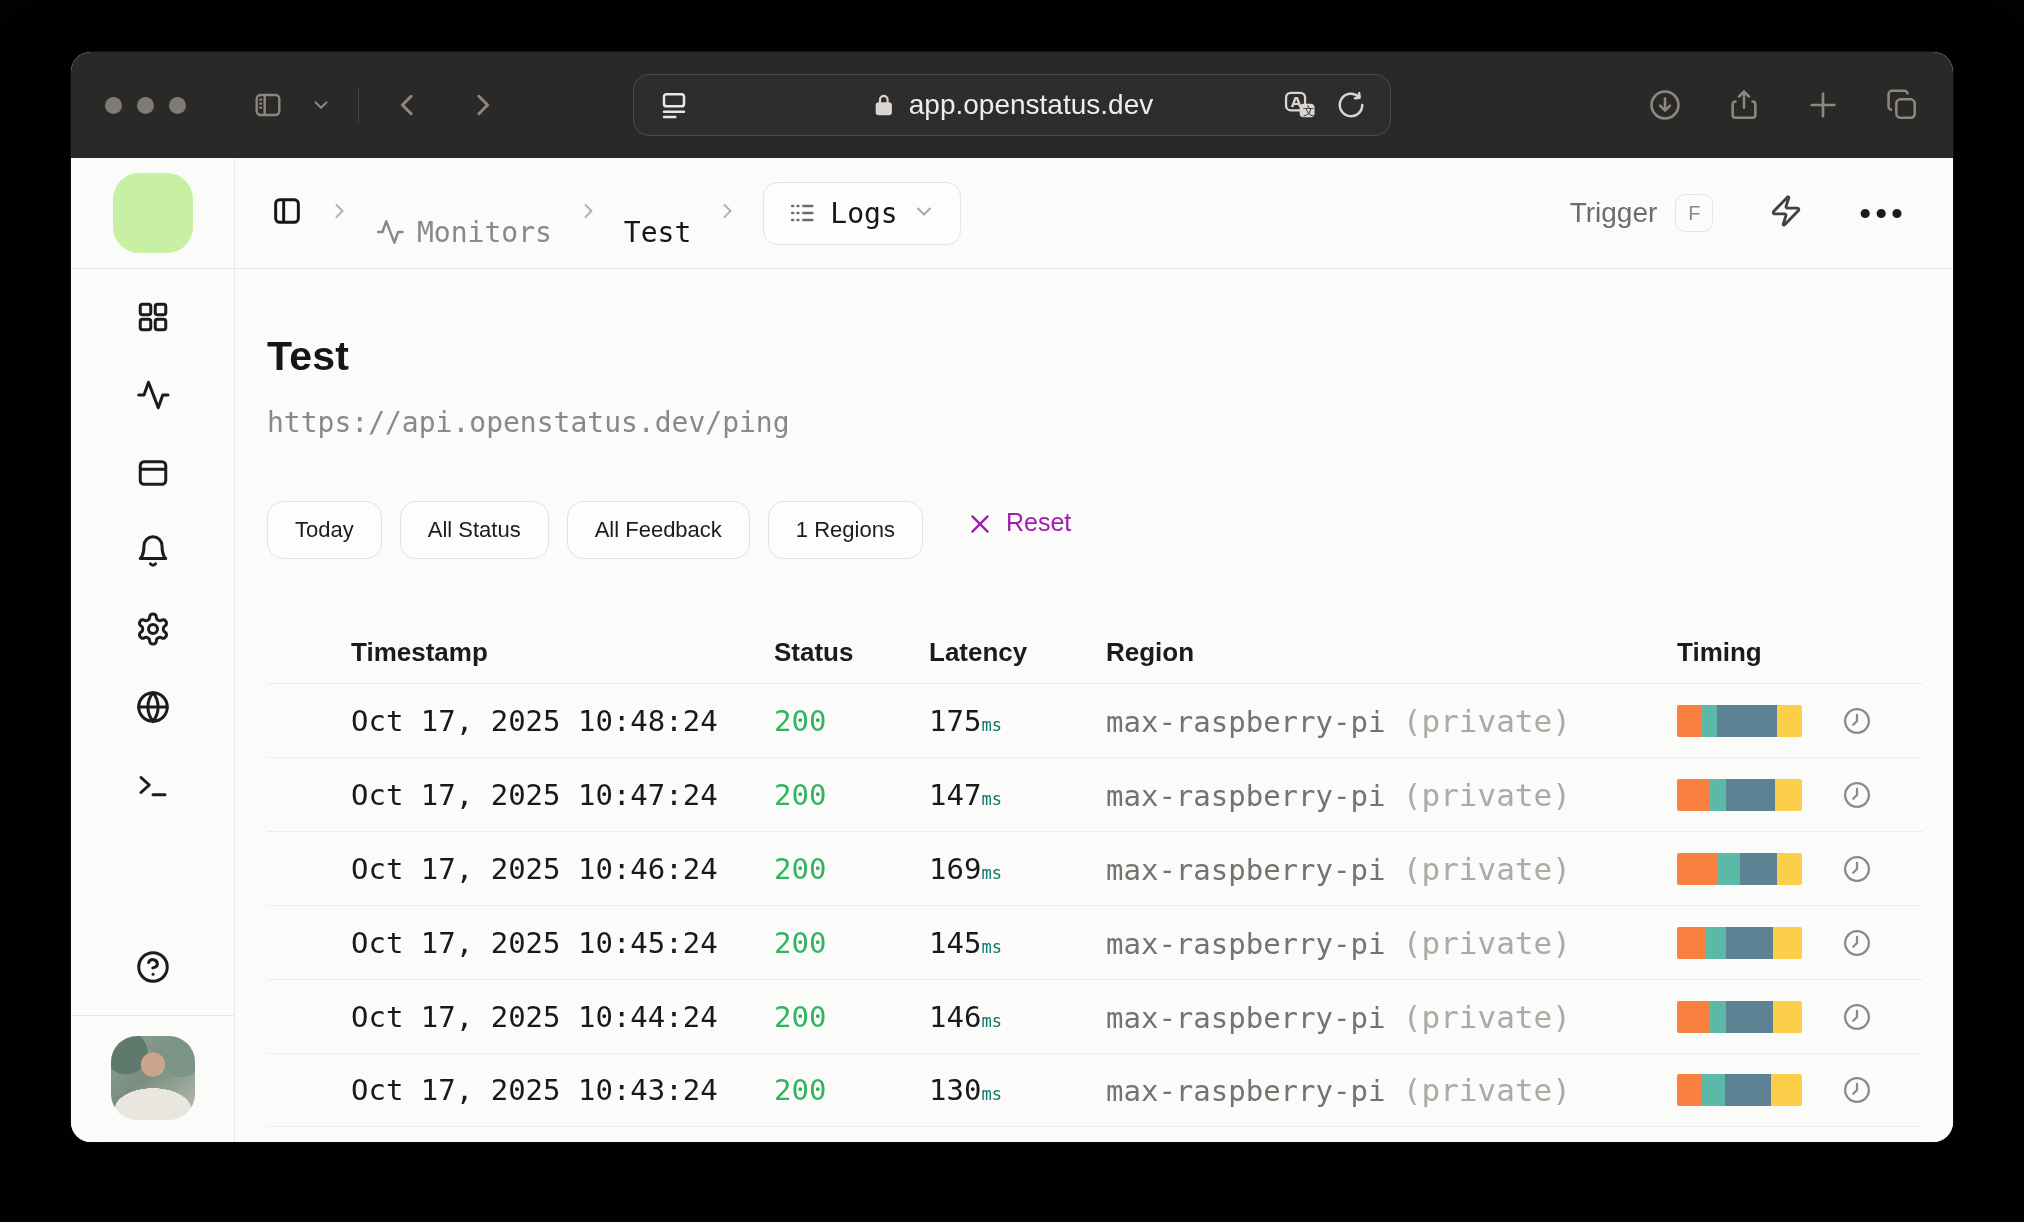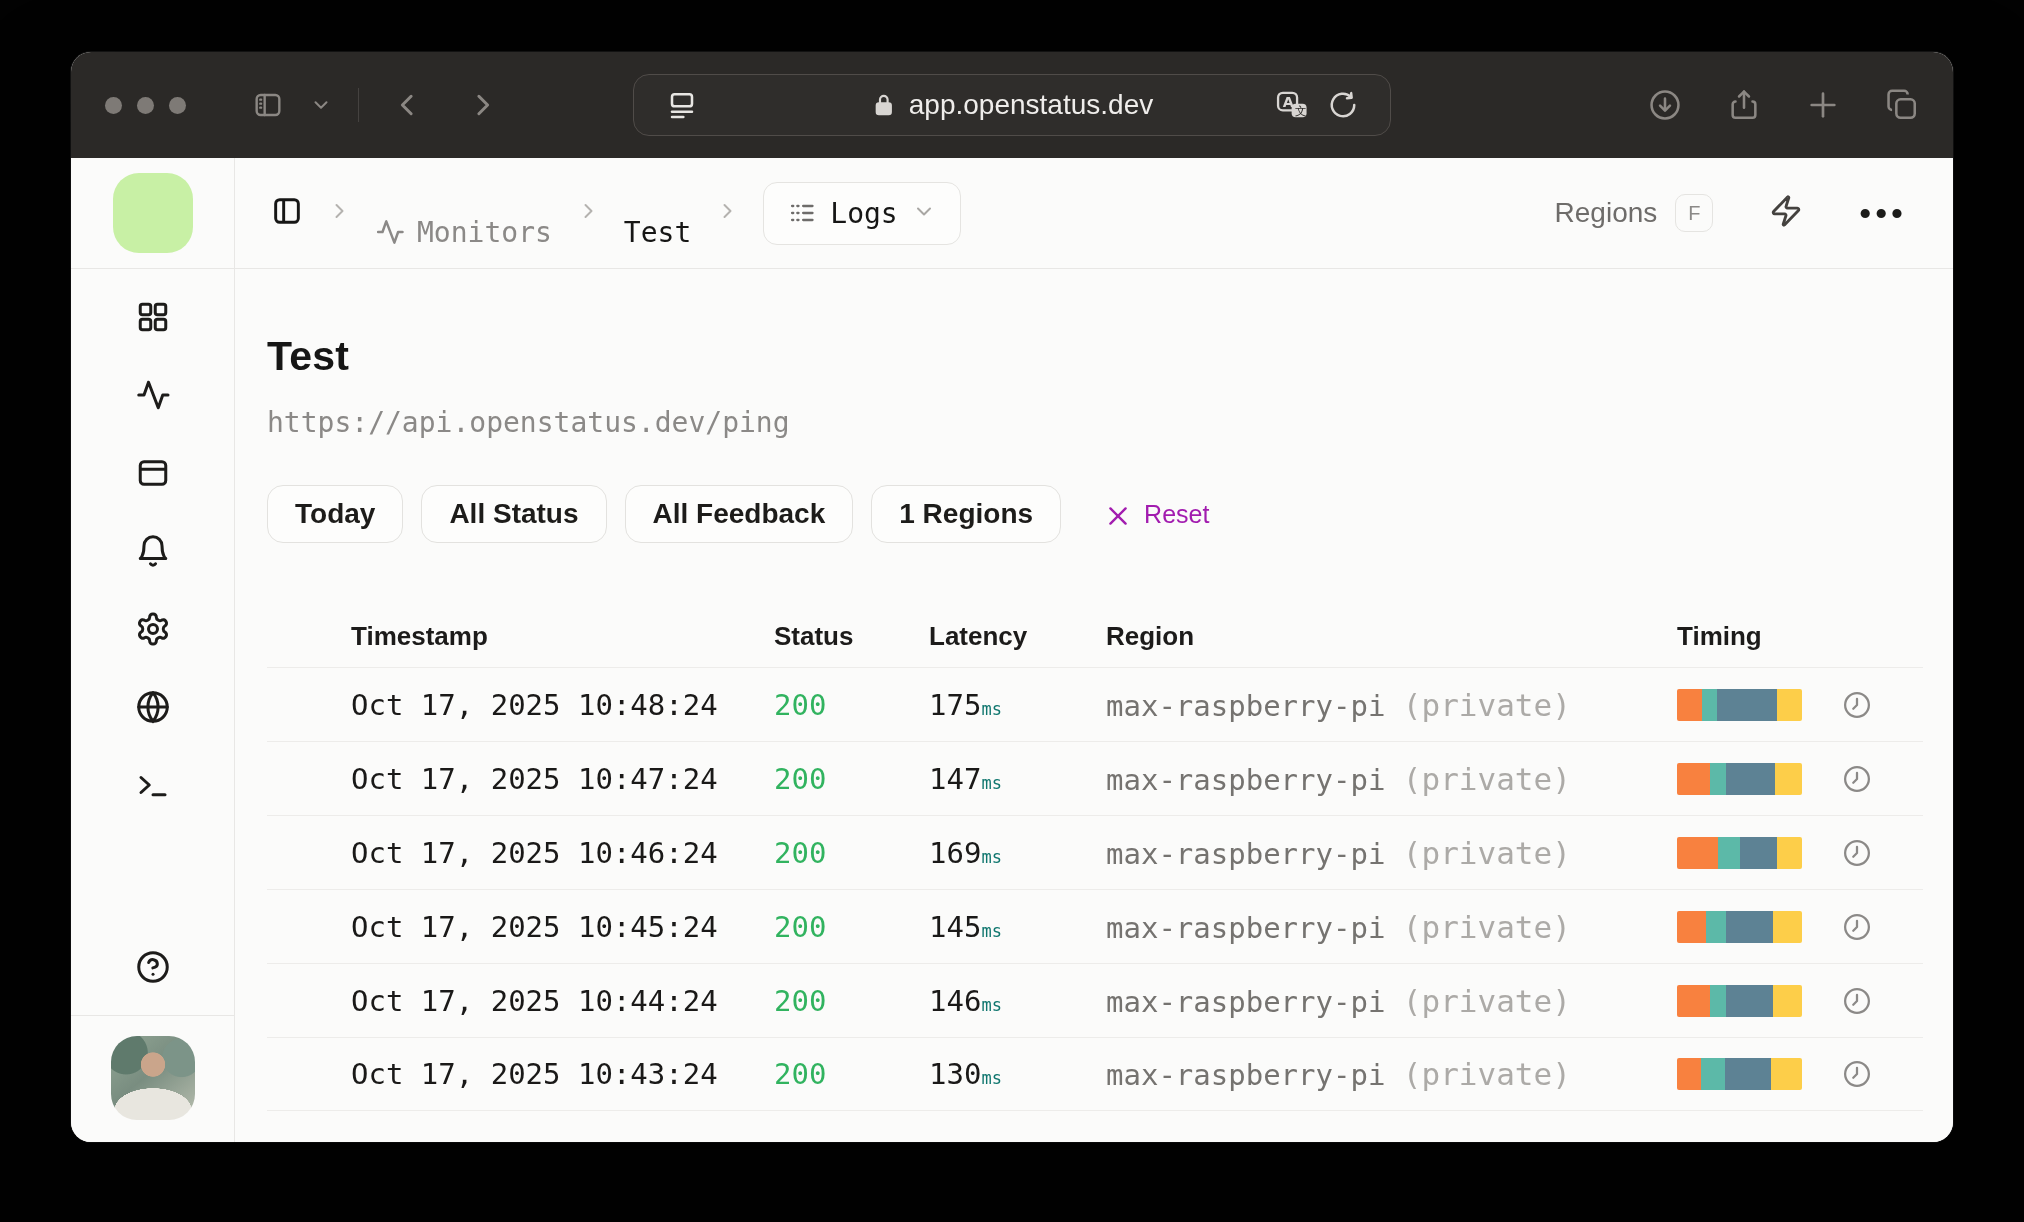--- a/index.html
+++ b/index.html
@@ -20,21 +20,21 @@
     display:flex; align-items:center; padding:0 34px; color:#8B8783;
   }
   .traffic { display:flex; gap:15px; }
   .traffic span { width:17px; height:17px; border-radius:50%; background:#7E7A76; display:block; }
   .chrome-nav { display:flex; align-items:center; margin-left:66px; gap:26px; }
   .chrome-divider { width:1px; height:34px; background:#454240; }
   .chrome svg { display:block; }
   .urlbar {
     position:absolute; left:50%; top:50%; transform:translate(-50%,-50%);
     width:758px; height:62px; border:1.5px solid #504C49; border-radius:16px;
-    background:rgba(255,255,255,0.02); display:flex; align-items:center; padding:0 32px;
+    background:rgba(255,255,255,0.02); display:flex; align-items:center; padding:0 24px;
   }
   .urlbar-center { position:absolute; left:50%; transform:translateX(-50%); display:flex; align-items:center; gap:12px; color:#EFEDEB; font-size:28px; }
   .urlbar-right { margin-left:auto; display:flex; align-items:center; gap:16px; color:#D8D5D2; }
   .chrome-right { margin-left:auto; display:flex; align-items:center; gap:45px; }
 
   
   .app { flex:1; display:grid; grid-template-columns:164px 1fr; grid-template-rows:111px 1fr; background:#FBFBFA; color:#18181B; }
   .logo-cell { border-right:1px solid #E8E7E5; border-bottom:1px solid #E8E7E5; display:flex; align-items:center; justify-content:center; }
   .workspace-logo { width:80px; height:80px; border-radius:26px; background:var(--logo-green,#C8F0A5); }
   .appbar { border-bottom:1px solid #E8E7E5; display:flex; align-items:center; padding:0 46px 0 36px; gap:0; }
@@ -63,21 +63,21 @@
       radial-gradient(circle at 18% 20%, #5f7a6c 0 22%, rgba(0,0,0,0) 23%),
       radial-gradient(circle at 84% 26%, #7c9488 0 20%, rgba(0,0,0,0) 21%),
       linear-gradient(140deg, #93a796, #798d80 45%, #b9bfb0);
   }
 
   
   .main { padding:64px 30px 0 32px; overflow:hidden; }
   .page-title { font-size:41px; font-weight:700; color:#161615; letter-spacing:.2px; }
   .endpoint { margin-top:26px; font-size:28px; color:#8B8987; }
   .filters { margin-top:46px; display:flex; align-items:center; gap:18px; }
-  .filter-btn { height:58px; border:1.5px solid #E3E2DF; border-radius:16px; background:#FDFDFC; padding:0 27px; font-size:28px; font-weight:700; color:#1D1C1A; display:flex; align-items:center; }
+  .filter-btn { height:58px; border:1.5px solid #E3E2DF; border-radius:16px; background:#FDFDFC; padding:0 27px; font-size:22px; font-weight:400; color:#1D1C1A; display:flex; align-items:center;margin-top:16px; }
   .reset { display:flex; align-items:flex-end; gap:13px; margin-left:26px; font-size:25px; font-weight:500; color:#a21caf; }
 
   
   .table { margin-top:62px; }
   .trow { display:grid; grid-template-columns:84px 423px 155px 177px 571px 165px 1fr; align-items:center; }
   .thead { height:62px; font-size:26px; font-weight:700; color:#1C1B1A; }
   .tr { height:74px; border-top:1px solid #EDECEA; }
   .table .tr:last-child { border-bottom:1px solid #EDECEA; }
   .dot { width:22px; height:22px; border-radius:7px; background:var(--status-green,#2DB85E); margin-left:17px; }
   .c-time { font-size:29px; color:#1A1918; }
@@ -237,21 +237,21 @@
           </svg>
         <span>Logs</span>
         <span class="chev">
           <svg width="24" height="24" viewBox="0 0 24 24" fill="none" stroke="currentColor" stroke-width="2" stroke-linecap="round" stroke-linejoin="round">
               <polyline points="6 9.5 12 15.5 18 9.5"></polyline>
             </svg>
         </span>
       </button>
 
       <span class="appbar-right">
-        <span class="feedback">Regions</span>
+        <span class="feedback">Trigger</span>
         <span class="kbd-badge">F</span>
         <span class="zap">
           <svg width="34" height="34" viewBox="0 0 24 24" fill="none" stroke="currentColor" stroke-width="2" stroke-linecap="round" stroke-linejoin="round">
               <path d="M4 14a1 1 0 0 1-.78-1.63l9.9-10.2a.5.5 0 0 1 .86.46l-1.92 6.02A1 1 0 0 0 13 10h7a1 1 0 0 1 .78 1.63l-9.9 10.2a.5.5 0 0 1-.86-.46l1.92-6.02A1 1 0 0 0 11 14z"></path>
             </svg>
         </span>
         <span class="more">•••</span>
       </span>
     </div>
 

